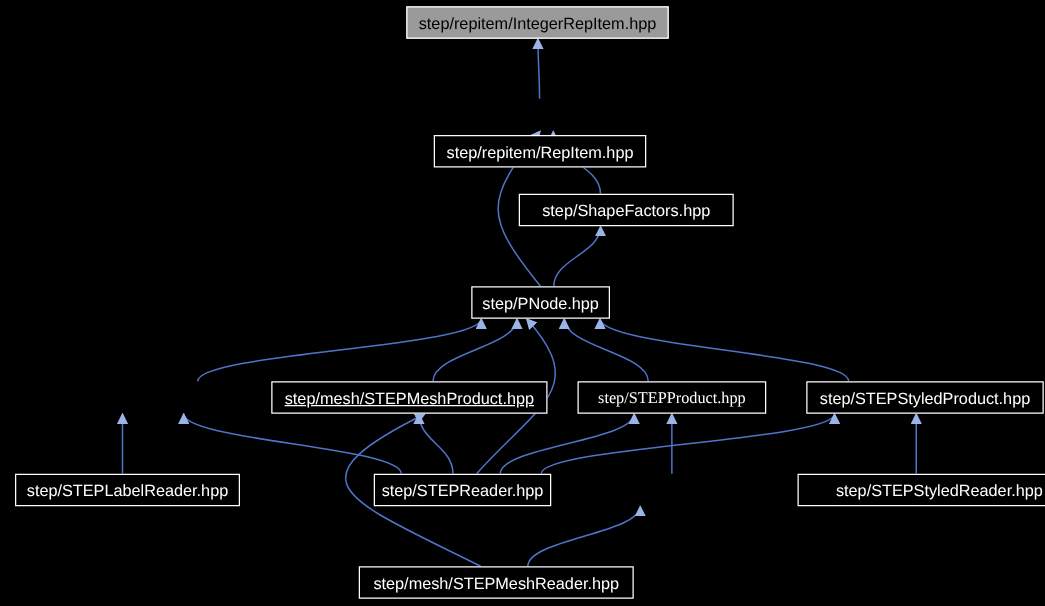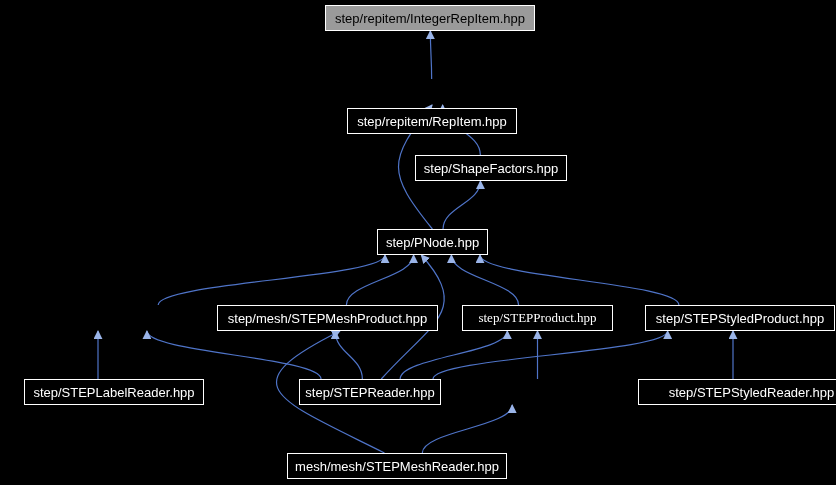--- a/index.html
+++ b/index.html
@@ -51,23 +51,23 @@
       <path d="M 384.49 453 C 274.49 398.1 230.01 385.9 340.01 331" fill="none" stroke="#4f74c8" stroke-width="1.2" marker-end="url(#arrowhead)"></path>
       <path d="M 400.15 379 C 400.15 357.4 507.35 352.6 507.35 331" fill="none" stroke="#4f74c8" stroke-width="1.2" marker-end="url(#arrowhead)"></path>
       <path d="M 537.5 379 C 537.5 357.4 537.5 352.6 537.5 331" fill="none" stroke="#4f74c8" stroke-width="1.2" marker-end="url(#arrowhead)"></path>
       <path d="M 433 379 C 433 357.4 667.66 352.6 667.66 331" fill="none" stroke="#4f74c8" stroke-width="1.2" marker-end="url(#arrowhead)"></path>
       <path d="M 733 379 C 733 357.4 733 352.6 733 331" fill="none" stroke="#4f74c8" stroke-width="1.2" marker-end="url(#arrowhead)"></path>
       <path d="M 422.29 453 C 422.29 431.4 512.21 426.6 512.21 405" fill="none" stroke="#4f74c8" stroke-width="1.2" marker-end="url(#arrowhead)"></path>
     </svg>
 
   <div class="node hl" style="left:325px;top:5px;width:210px;">step/repitem/IntegerRepItem.hpp</div>
   <div class="node" style="left:347px;top:79px;width:170px;margin-top:29px;">step/repitem/RepItem.hpp</div>
-  <div class="node" style="left:415px;top:155px;width:152px;">step/ShapeFactors.hpp</div>
+  <div class="node" style="left:415px;top:155px;width:172px;">step/ShapeFactors.hpp</div>
   <div class="node" style="left:377px;top:229px;width:111px;">step/PNode.hpp</div>
-  <div class="node" style="left:217px;top:305px;width:221px;">step/mesh/STEPMeshProduct.hpp</div>
+  <div class="node" style="left:217px;top:305px;width:221px;text-decoration:underline;">step/mesh/STEPMeshProduct.hpp</div>
   <div class="node" style="left:462px;top:305px;width:151px;font-family:Liberation Serif, serif;">step/STEPProduct.hpp</div>
   <div class="node" style="left:613px;top:305px;width:190px;margin-left:32px;">step/STEPStyledProduct.hpp</div>
-  <div class="node" style="left:24px;top:379px;width:180px;">step/STEPLabelReader.hpp</div>
+  <div class="node" style="left:12px;top:379px;width:180px;">step/STEPLabelReader.hpp</div>
   <div class="node" style="left:299px;top:379px;width:142px;">step/STEPReader.hpp</div>
   <div class="node" style="left:638px;top:379px;width:227px;">step/STEPStyledReader.hpp</div>
-  <div class="node" style="left:287px;top:453px;width:220px;">mesh/mesh/STEPMeshReader.hpp</div>
+  <div class="node" style="left:287px;top:453px;width:220px;">step/mesh/STEPMeshReader.hpp</div>
 
 </div>
 
 </body></html>

